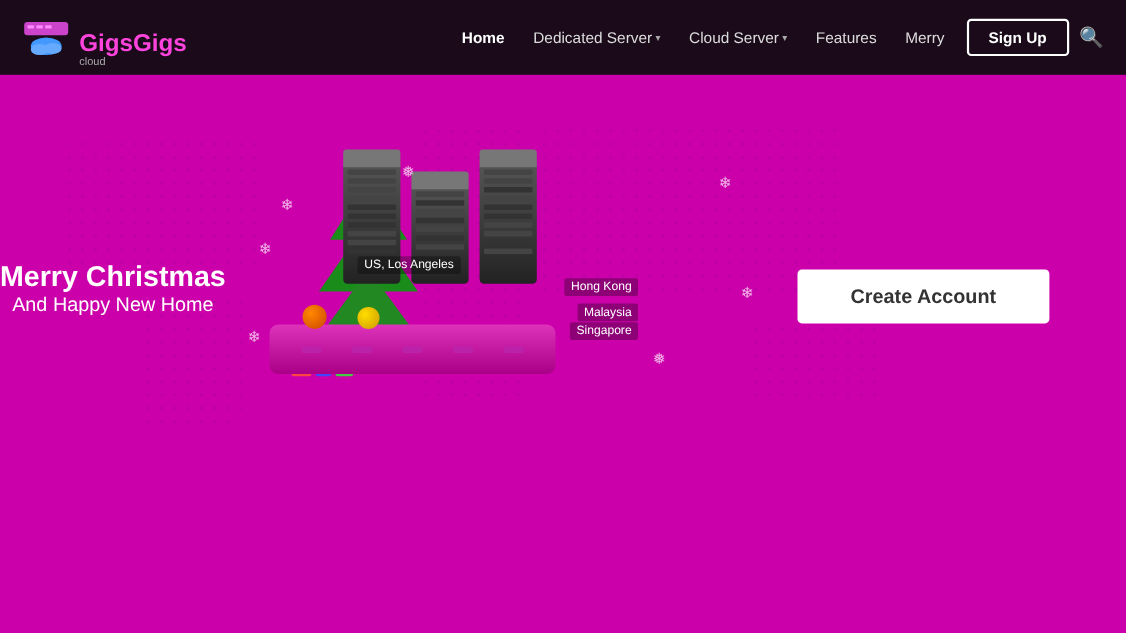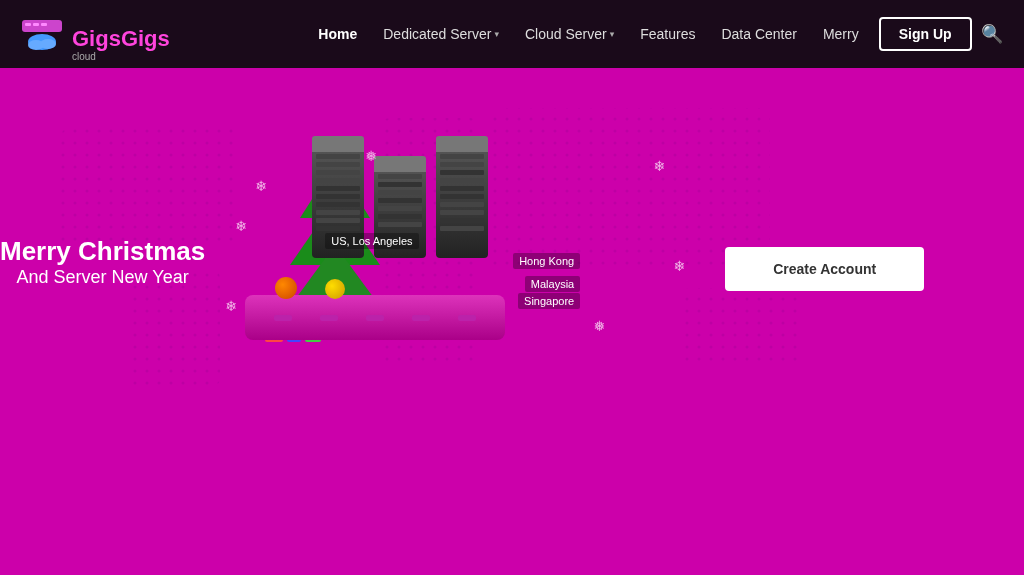--- a/index.html
+++ b/index.html
@@ -254,21 +254,21 @@
     .hero-sub {
       color: rgba(255,255,255,0.9);
       font-size: 14px;
       margin-top: 6px;
     }
     .btn-create {
       background: white;
       color: #333;
       border: none;
       padding: 14px 48px;
-      font-size: 14px;
+      font-size: 18px;
       font-weight: bold;
       border-radius: 4px;
       cursor: pointer;
       margin-top: 32px;
       display: inline-block;
     }
 
     
     .dot-grid {
       position: absolute;
@@ -314,23 +314,20 @@
     <li>
       <a href="#">
         <span>Cloud Server</span>
         <span class="chevron">▾</span>
       </a>
     </li>
     <li>
       <a href="#">Features</a>
     </li>
     <li>
-      <a href="#">Data Center</a>
-    </li>
-    <li>
       <a href="#">Merry</a>
     </li>
     <li>
       <button class="btn-signup">Sign Up</button>
     </li>
   </ul>
   <span class="search-icon-nav">🔍</span>
 </nav>
 
 <section class="hero">
@@ -350,21 +347,21 @@
 
     <rect x="380" y="150" width="100" height="150" fill="url(#dots)" rx="10" opacity="0.7"></rect>
 
     <rect x="490" y="40" width="280" height="160" fill="url(#dots)" rx="10" opacity="0.7"></rect>
 
     <rect x="680" y="220" width="120" height="80" fill="url(#dots)" rx="10" opacity="0.7"></rect>
   </svg>
 
   <div class="christmas-text">
     <div class="merry">Merry Christmas</div>
-    <div class="newyear">And Server New Year</div>
+    <div class="newyear">And Happy New Home</div>
   </div>
 
   <div class="illustration">
 
     <div class="location-label loc-la">US, Los Angeles</div>
     <div class="location-label loc-hk">Hong Kong</div>
     <div class="location-label loc-my">Malaysia</div>
     <div class="location-label loc-sg">Singapore</div>
 
     <div class="tree" style="position:absolute; bottom:28px; left:75px;">

